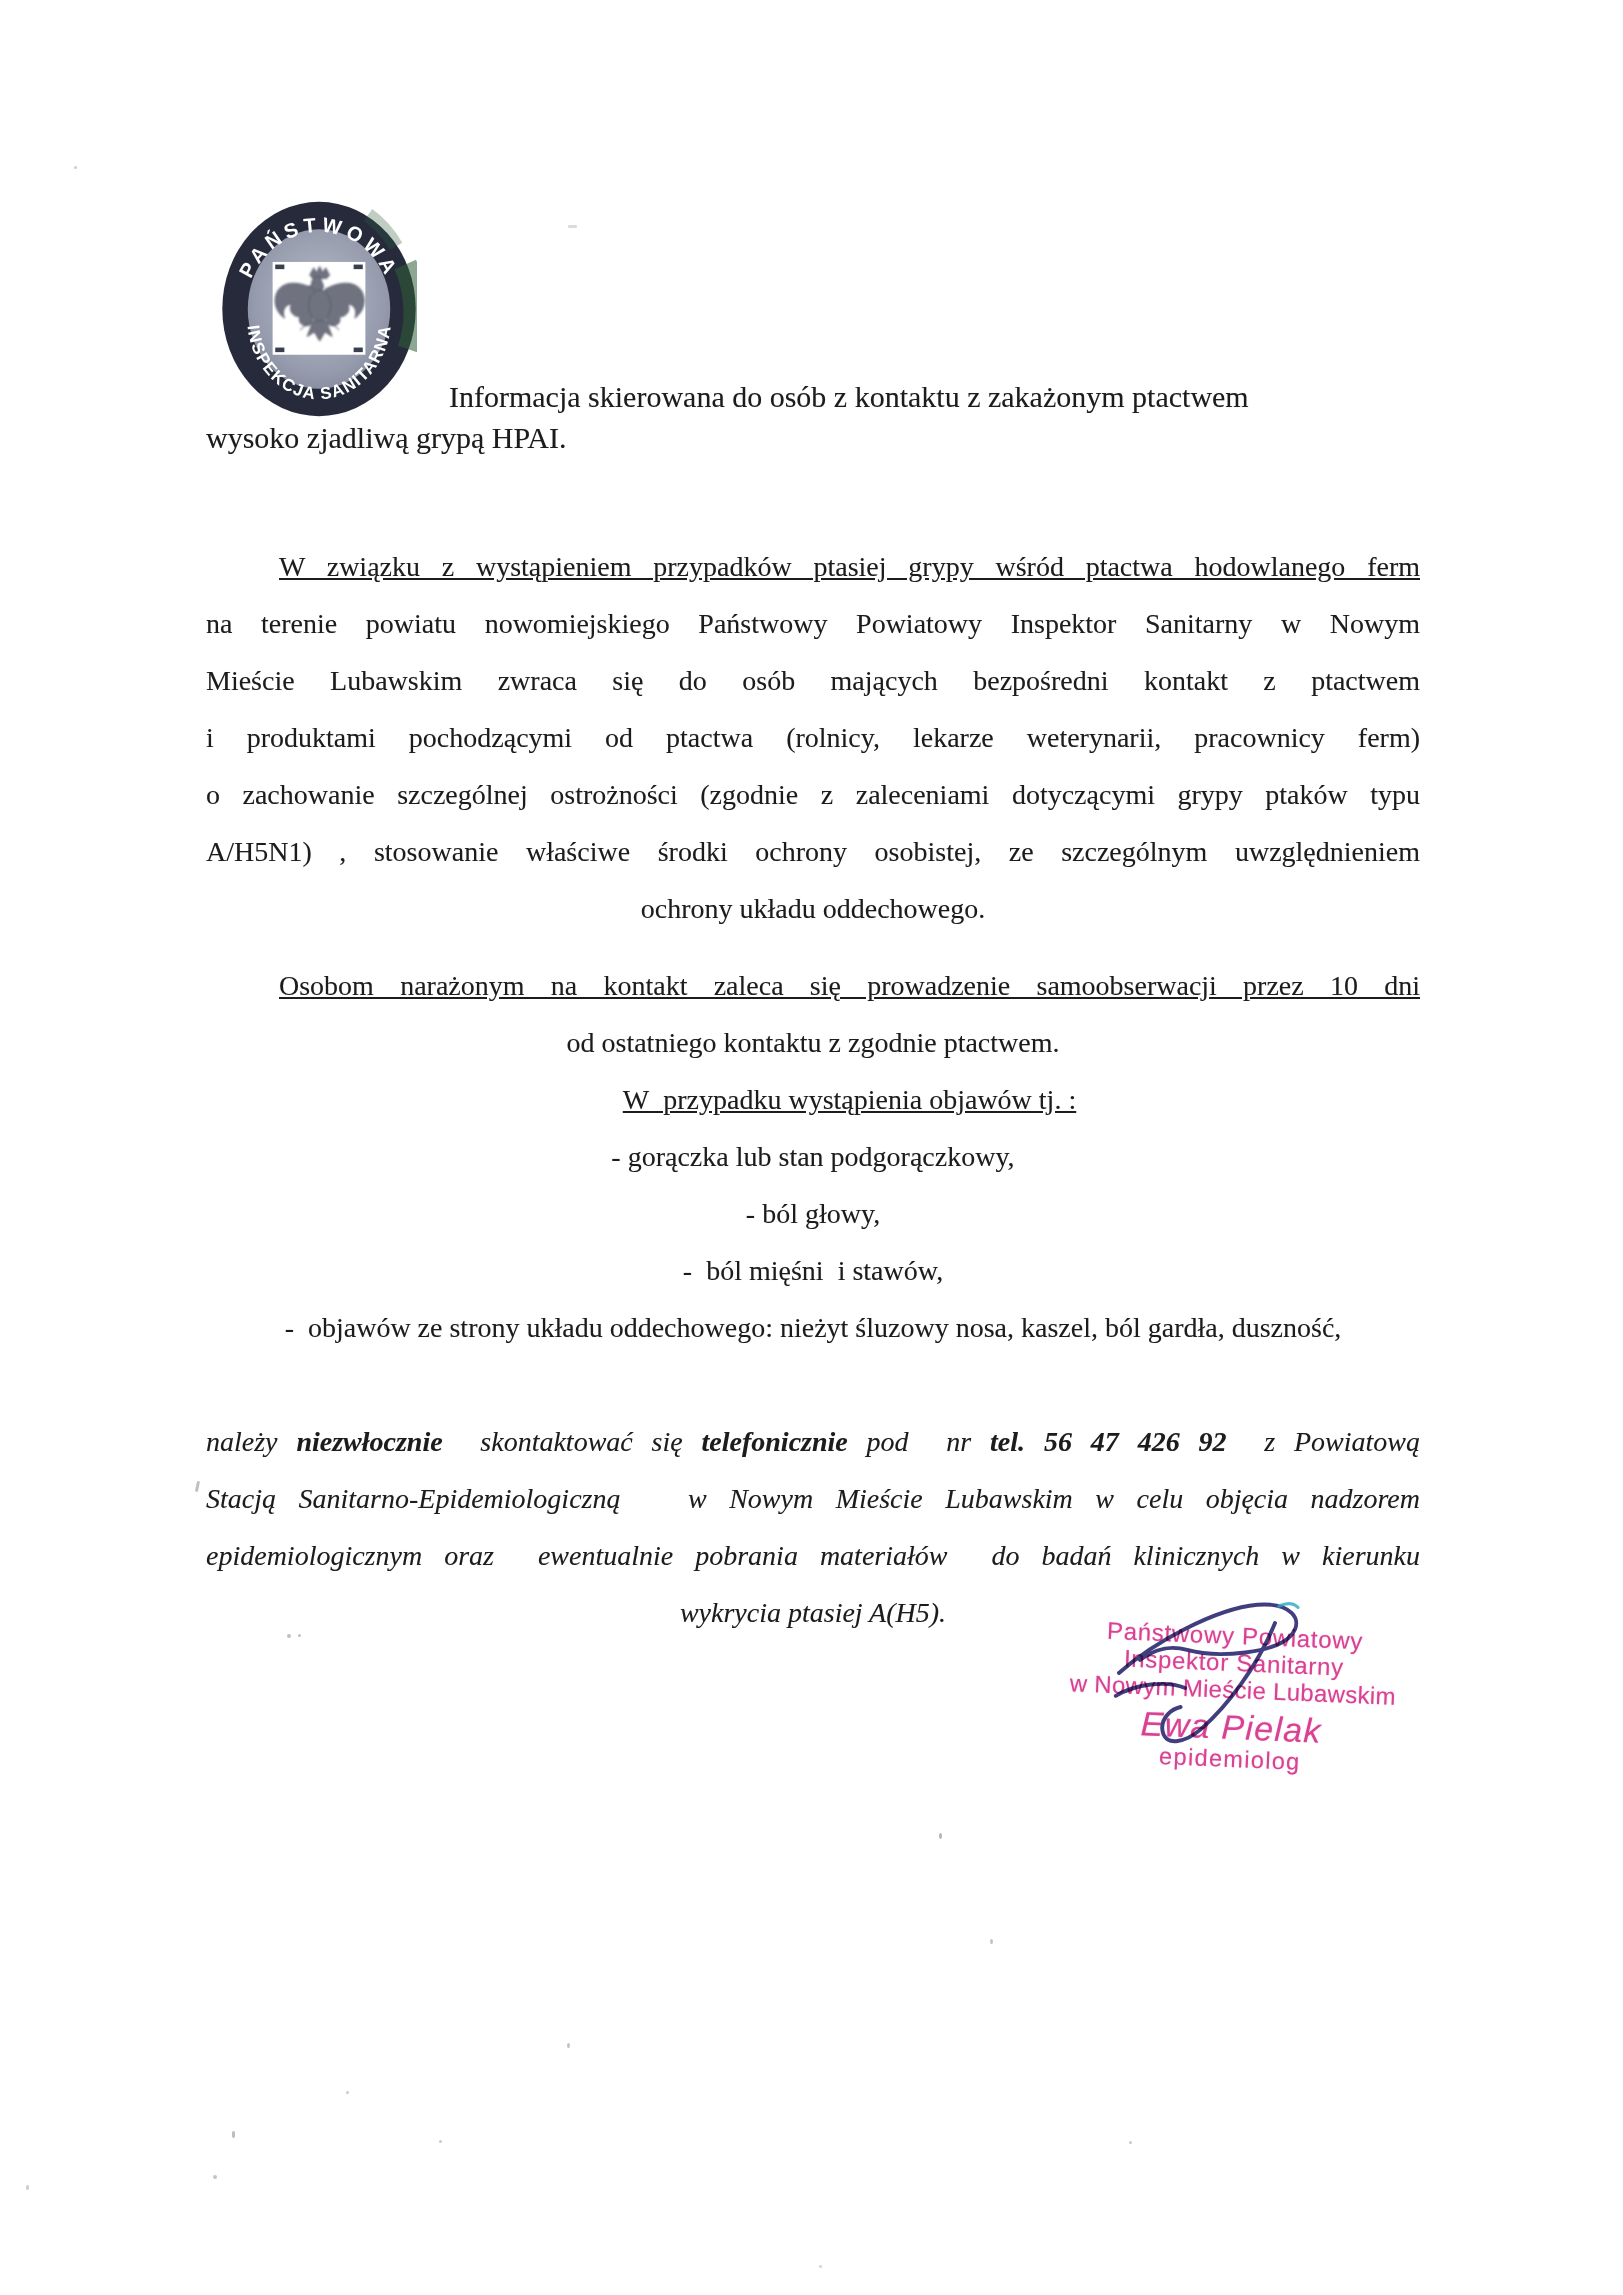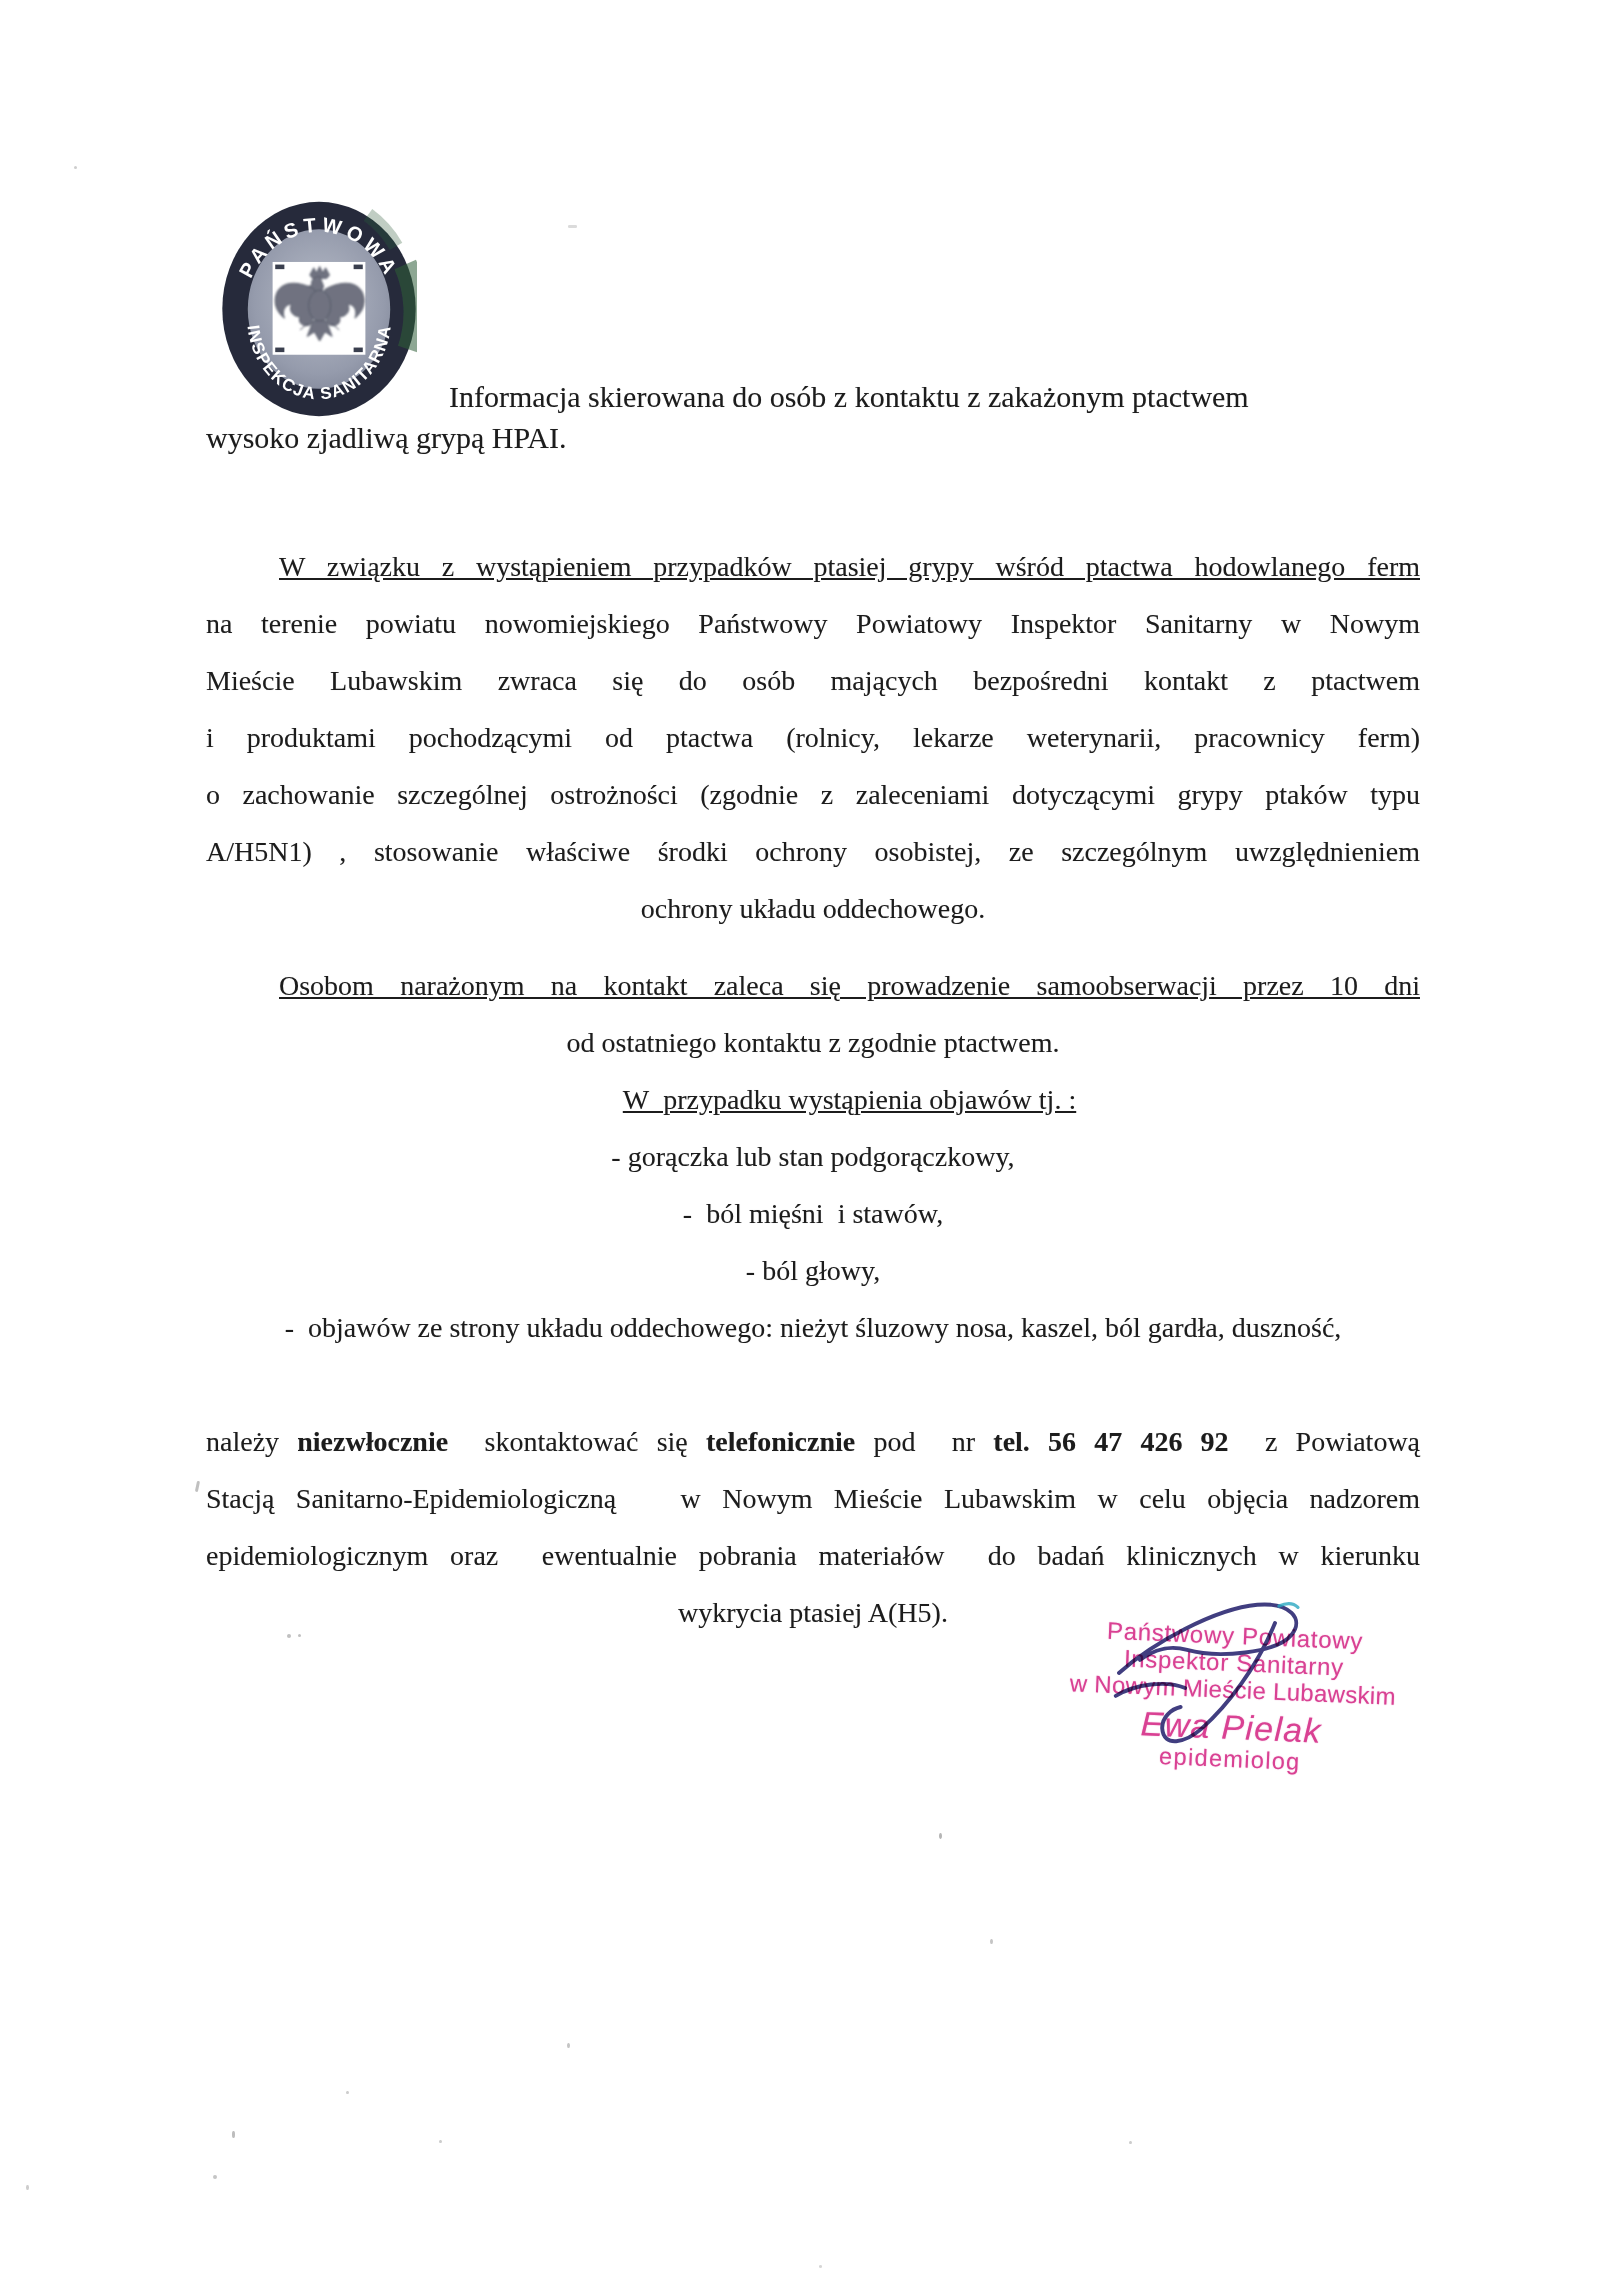--- a/index.html
+++ b/index.html
@@ -15,21 +15,21 @@
           font-weight:normal; font-size:30px; line-height:41px; white-space:nowrap;
           text-shadow:0 0 0.7px rgba(0,0,0,.28);}
   .title .t1{ text-indent:243px; }
   
   .text-col{ position:absolute; left:206px; top:538px; width:1214px;
              font-size:28px; line-height:57px; text-shadow:0 0 0.7px rgba(0,0,0,.25); }
   .ln{ min-height:57px;text-align:center; }
   .jl{ text-align:justify; text-align-last:justify; text-justify:inter-word; }
   .ind{ text-indent:73px;text-decoration:underline; }
   .p2{ margin-top:19.6px; }
-  .p4{ margin-top:57px; }
+  .p4{ margin-top:57px;font-style:italic; }
   b{ font-weight:bold; }
   
   .stamp{ position:absolute; left:1046px; top:1622px; width:373px;
           font-family:"Liberation Sans", sans-serif; text-align:center;
           color:#d7368d; transform:rotate(2.4deg); opacity:.94;
           text-shadow:0 0 1.3px rgba(215,54,141,.45); }
   .stamp .s{ font-size:24px; line-height:27px; letter-spacing:0.7px; }
   .stamp .s3{ letter-spacing:0.3px; }
   .stamp .name{ font-size:34px; line-height:39px; font-style:italic; margin-top:5.2px; letter-spacing:1.3px;}
   .stamp .role{ font-size:23.6px; line-height:25px; letter-spacing:1.3px; }
@@ -111,22 +111,22 @@
 
     <div class="para p2">
       <div class="ln jl ind">Osobom narażonym na kontakt zaleca się prowadzenie samoobserwacji przez 10 dni</div>
       <div class="ln">od ostatniego kontaktu z zgodnie ptactwem.</div>
     </div>
 
     <div class="ln ind">W&nbsp; przypadku wystąpienia objawów tj. :</div>
 
     <div class="para">
       <div class="ln">- gorączka lub stan podgorączkowy,</div>
+      <div class="ln">- ból głowy,</div>
       <div class="ln">- &nbsp;ból mięśni &nbsp;i stawów,</div>
-      <div class="ln">- ból głowy,</div>
       <div class="ln">- &nbsp;objawów ze strony układu oddechowego: nieżyt śluzowy nosa, kaszel, ból gardła, duszność,</div>
     </div>
 
     <div class="para p4">
       <div class="ln jl"><span>należy </span><b>niezwłocznie</b><span> &nbsp;skontaktować się </span><b>telefonicznie</b><span> pod &nbsp;nr </span><b>tel. 56 47 426 92</b><span> &nbsp;z Powiatową</span></div>
       <div class="ln jl">Stacją Sanitarno-Epidemiologiczną &nbsp; w Nowym Mieście Lubawskim w celu objęcia nadzorem</div>
       <div class="ln jl">epidemiologicznym oraz &nbsp;ewentualnie pobrania materiałów &nbsp;do badań klinicznych w kierunku</div>
       <div class="ln">wykrycia ptasiej A(H5).</div>
     </div>
 

